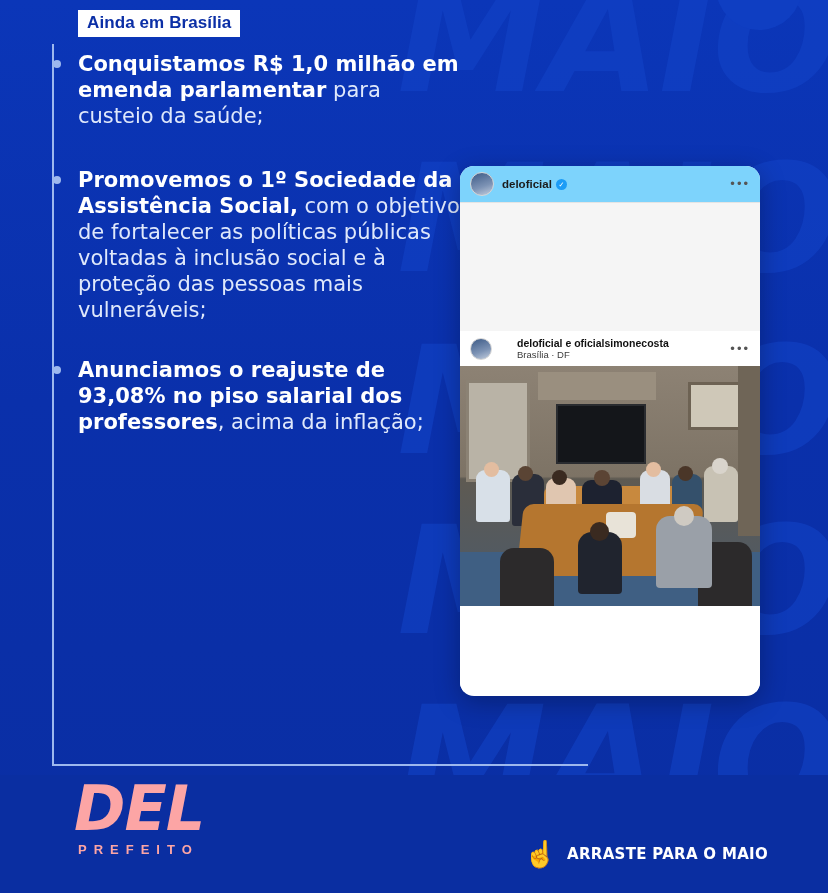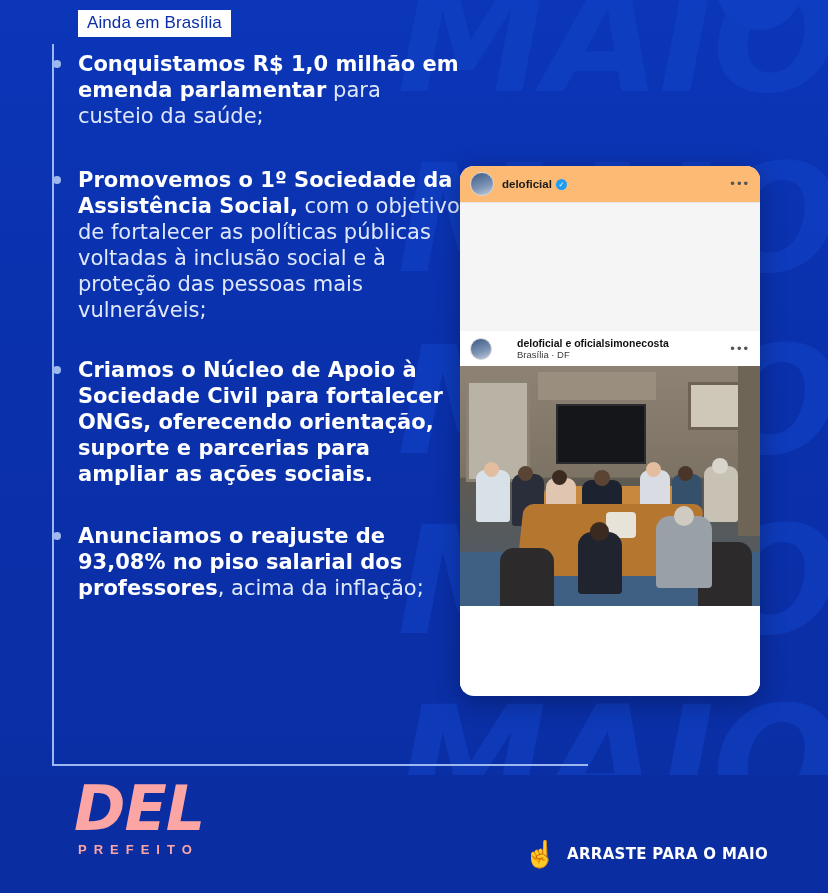--- a/index.html
+++ b/index.html
@@ -61,21 +61,21 @@
     position: absolute;
     left: 42px;
     top: 10px;
     width: 420px;
   }
 
   .tag {
     display: inline-block;
     background: #ffffff;
     color: #0b2fa6;
-    font-weight: 400;
+    font-weight: 700;
     font-size: 17px;
     padding: 3px 9px 4px 9px;
     margin-left: 36px;
     letter-spacing: .1px;
   }
 
   .bracket {
     position: absolute;
     left: 10px;
     top: 34px;
@@ -127,21 +127,21 @@
     background: #ffffff;
     border-radius: 14px;
     overflow: hidden;
     box-shadow: 0 6px 26px rgba(0,0,0,.28);
   }
   .ig-header {
     display: flex;
     align-items: center;
     height: 36px;
     padding: 0 10px;
-    background: #fdba74;
+    background: #7dd3fc;
     border-bottom: 1px solid #e4e4e4;
   }
   .ig-avatar {
     width: 22px; height: 22px;
     border-radius: 50%;
     background: linear-gradient(160deg,#3c5a86,#7d93b5 60%,#c3cede);
     flex: 0 0 auto;
     border: 1px solid #d6d6d6;
   }
   .ig-user {
@@ -299,24 +299,20 @@
 
   <ul class="bullets">
     <li class="li-1">
       <span class="dot"></span>
       <b>Conquistamos R$ 1,0 milhão em emenda parlamentar</b><span> para custeio da saúde;</span>
     </li>
     <li class="li-2">
       <span class="dot"></span>
       <b>Promovemos o 1º Sociedade da Assistência Social,</b><span> com o objetivo de fortalecer as políticas públicas voltadas à inclusão social e à proteção das pessoas mais vulneráveis;</span>
     </li>
-    <li class="li-3">
-      <span class="dot"></span>
-      <b>Criamos o Núcleo de Apoio à Sociedade Civil para fortalecer ONGs, oferecendo orientação, suporte e parcerias para ampliar as ações sociais.</b><span></span>
-    </li>
     <li>
       <span class="dot"></span>
       <b>Anunciamos o reajuste de 93,08% no piso salarial dos professores</b><span>, acima da inflação;</span>
     </li>
   </ul>
 </div>
 
 <div id="phone">
   <div class="ig-header">
     <div class="ig-avatar"></div>

